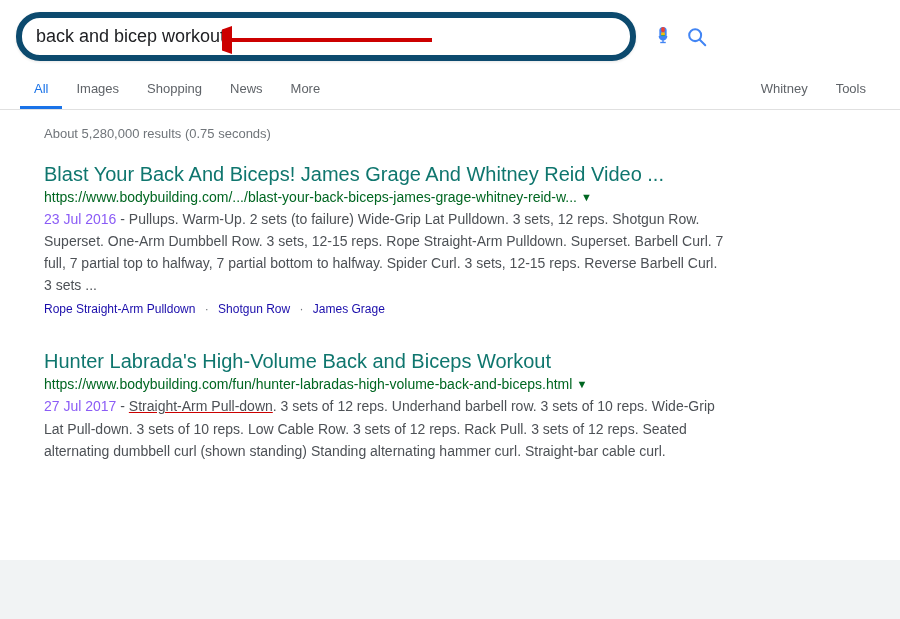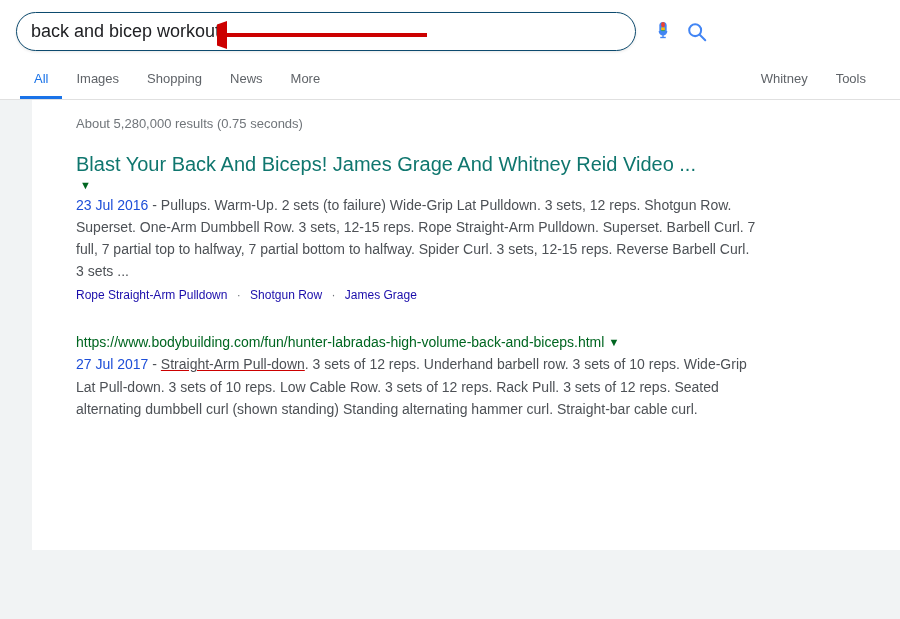--- a/index.html
+++ b/index.html
@@ -19,21 +19,21 @@
     .search-row {
       display: flex;
       align-items: center;
       margin-bottom: 10px;
       position: relative;
     }
 
     .search-box-wrapper {
       display: flex;
       align-items: flex-start;
-      border: 1px solid #0c4a6e;
+      border: 6px solid #0c4a6e;
       border-radius: 24px;
       padding: 8px 14px;
       width: 620px;
       background: #fff;
       box-shadow: 0 1px 3px rgba(0,0,0,0.1);
       position: relative;
     }
 
     .search-input {
       border: none;
@@ -92,21 +92,20 @@
       border-bottom: 3px solid #1a73e8;
       font-weight: 500;
     }
 
     .nav-spacer { flex: 1; }
 
     .results-area {
       background: #fff;
       padding: 12px 16px 20px 44px;
       min-height: 450px;
-      margin-left: 32px;
     }
 
     .results-count {
       font-size: 13px;
       color: #70757a;
       margin-bottom: 20px;
       margin-top: 4px;
     }
 
     .result-item {
@@ -139,21 +138,21 @@
     }
 
     .result-url-arrow {
       margin-left: 4px;
       font-size: 11px;
       color: #006621;
       cursor: pointer;
     }
 
     .result-date {
-      color: #1d4ed8;
+      color: #8b5cf6;
       font-size: 14px;
     }
 
     .result-snippet {
       font-size: 14px;
       color: #4d5156;
       line-height: 1.58;
     }
 
     .result-links {
@@ -224,36 +223,38 @@
     <a class="nav-tab">Tools</a>
   </nav>
 </div>
 
 <div class="results-area">
   <div class="results-count">About 5,280,000 results (0.75 seconds)</div>
 
   <div class="result-item">
     <a class="result-title">Blast Your Back And Biceps! James Grage And Whitney Reid Video ...</a>
     <div class="result-url-row">
+      <span class="result-url">https://www.bodybuilding.com/.../blast-your-back-biceps-james-grage-whitney-reid-w...</span>
       <span class="result-url-arrow">▼</span>
     </div>
     <div class="result-snippet">
       <span class="result-date">23 Jul 2016</span>
       <span> - Pullups. Warm-Up. 2 sets (to failure) Wide-Grip Lat Pulldown. 3 sets, 12 reps. Shotgun Row. Superset. One-Arm Dumbbell Row. 3 sets, 12-15 reps. Rope Straight-Arm Pulldown. Superset. Barbell Curl. 7 full, 7 partial top to halfway, 7 partial bottom to halfway. Spider Curl. 3 sets, 12-15 reps. Reverse Barbell Curl. 3 sets ...</span>
     </div>
     <div class="result-links">
       <a class="result-link">Rope Straight-Arm Pulldown</a>
       <span class="result-link-sep">·</span>
       <a class="result-link">Shotgun Row</a>
       <span class="result-link-sep">·</span>
       <a class="result-link">James Grage</a>
     </div>
   </div>
 
   <div class="result-item">
+    <a class="result-title">Hunter Labrada's High-Volume Back and Biceps Workout</a>
     <div class="result-url-row">
       <span class="result-url">https://www.bodybuilding.com/fun/hunter-labradas-high-volume-back-and-biceps.html</span>
       <span class="result-url-arrow">▼</span>
     </div>
     <div class="result-snippet">
       <span class="result-date">27 Jul 2017</span>
       <span> - <span style="text-decoration: underline; text-decoration-color: #c00;">Straight-Arm Pull-down</span>. 3 sets of 12 reps. Underhand barbell row. 3 sets of 10 reps. Wide-Grip Lat Pull-down. 3 sets of 10 reps. Low Cable Row. 3 sets of 12 reps. Rack Pull. 3 sets of 12 reps. Seated alternating dumbbell curl (shown standing) Standing alternating hammer curl. Straight-bar cable curl.</span>
     </div>
   </div>
 </div>

